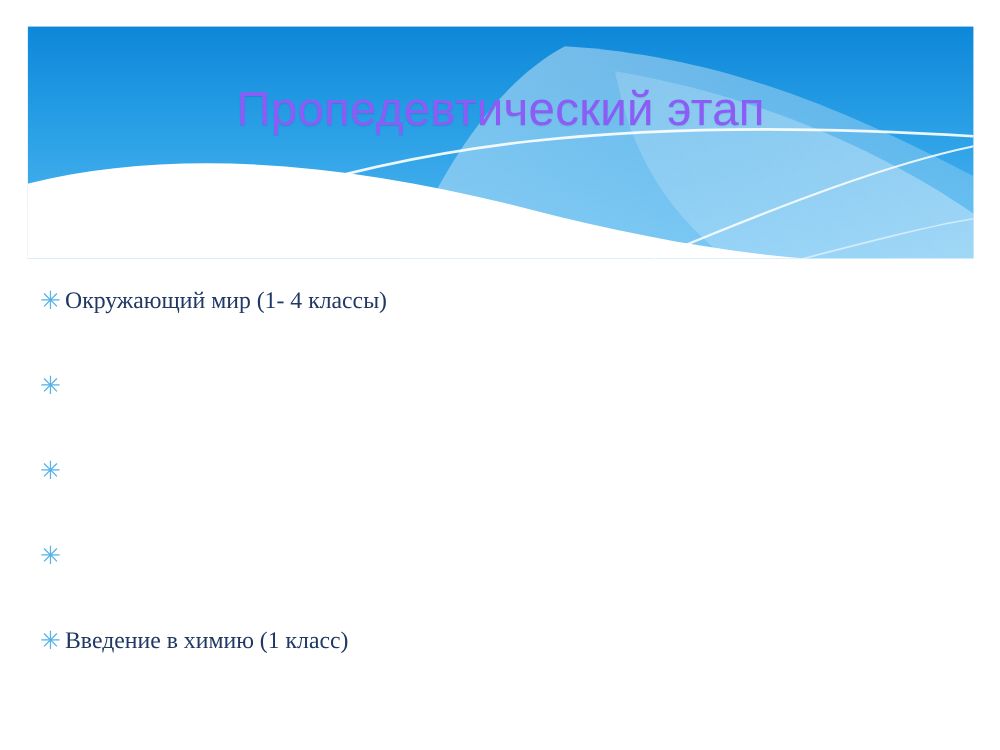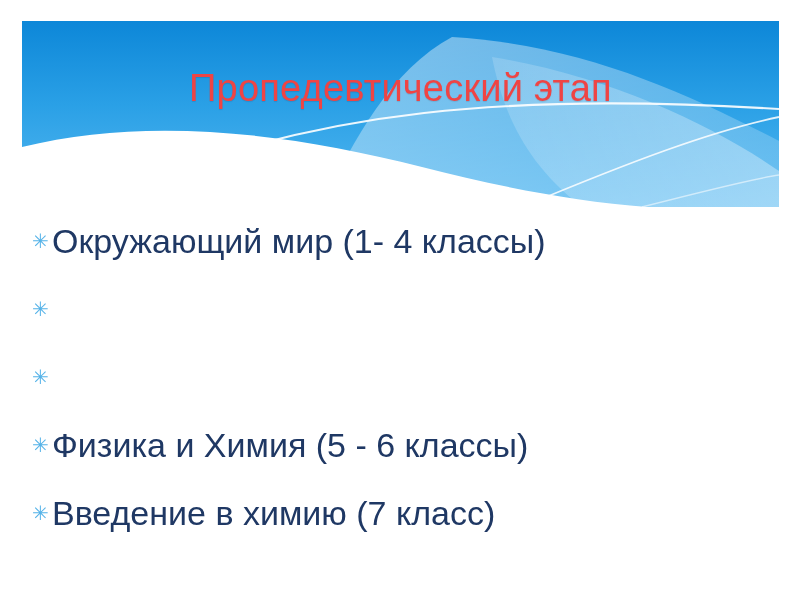--- a/index.html
+++ b/index.html
@@ -39,21 +39,21 @@
     width: 757px;
     height: 186px;
   }
 
   .title {
     position: absolute;
     left: 22px;
     top: 66px;
     width: 757px;
     text-align: center;
-    color: #ef4444;
+    color: #8b5cf6;
     font-size: 38px;
     font-weight: 400;
     letter-spacing: 0.2px;
     line-height: 44px;
     white-space: nowrap;
     text-shadow: 0 1px 1px rgba(0,0,0,0.10);
   }
 
   
   .content {
@@ -74,23 +74,24 @@
     font-size: 20px;
     line-height: 38px;
     text-align: left;
     padding-left: 2px;
     box-sizing: border-box;
     user-select: none;
   }
   .bullet-text {
     flex: 1 1 auto;
     color: #1F3864;
-    font-size: 34px;
+    font-size: 19px;
     line-height: 38px;
     white-space: nowrap;
+    font-family: Liberation Serif, serif;
   }
 </style>
 </head>
 <body>
 
 <div class="slide">
 
   <div class="banner">
     <svg viewBox="0 0 757 186" preserveAspectRatio="none">
       <defs>
@@ -141,23 +142,22 @@
     <div class="bullet-row">
       <span class="bullet-mark">✳</span>
     </div>
 
     <div class="bullet-row">
       <span class="bullet-mark">✳</span>
     </div>
 
     <div class="bullet-row">
       <span class="bullet-mark">✳</span>
-      <span class="bullet-text">Физика и Химия (5 - 6 классы)</span>
     </div>
 
     <div class="bullet-row">
       <span class="bullet-mark">✳</span>
-      <span class="bullet-text">Введение в химию (7 класс)</span>
+      <span class="bullet-text">Введение в химию (1 класс)</span>
     </div>
 
   </div>
 
 </div>
 
 </body></html>

